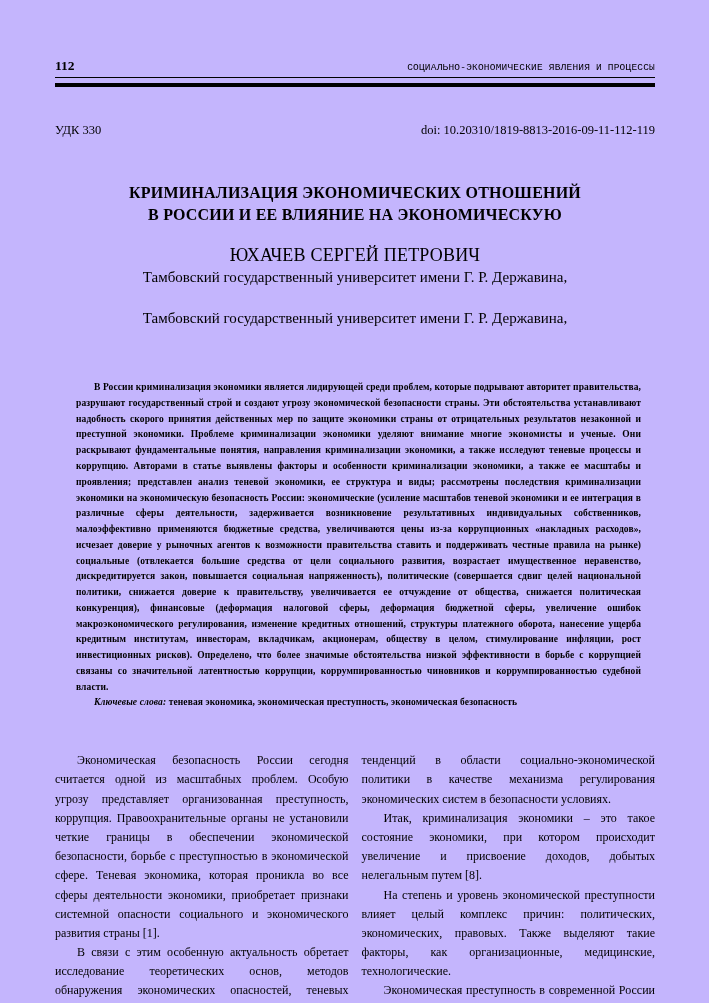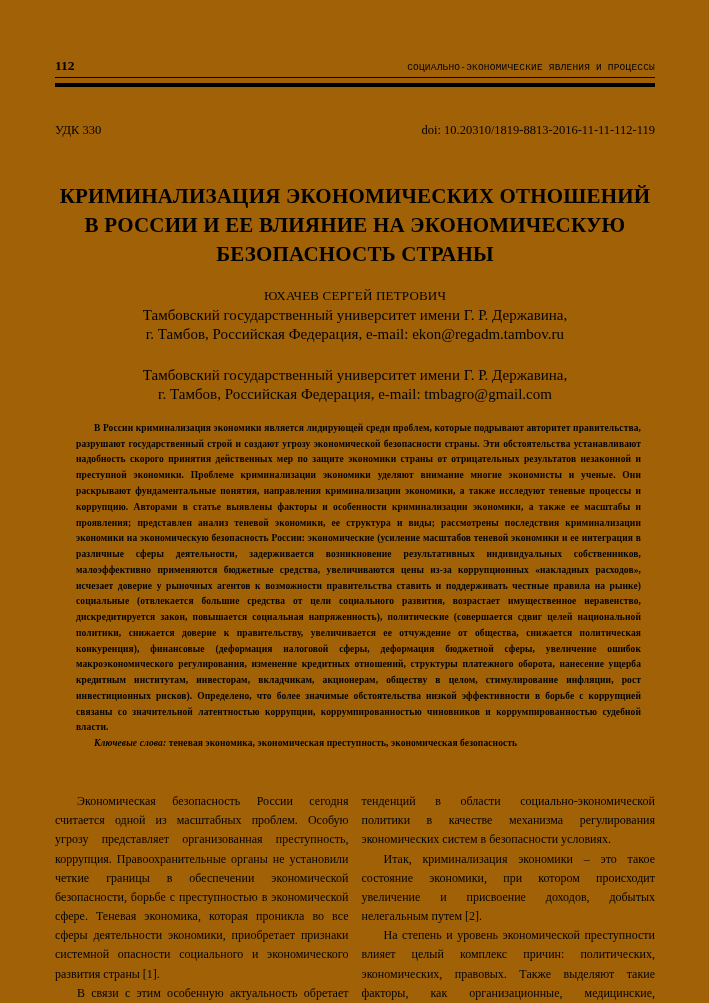--- a/index.html
+++ b/index.html
@@ -1,19 +1,19 @@
 <!DOCTYPE html>
 <html><head>
 <meta charset="utf-8">
 <style>
   * { margin: 0; padding: 0; box-sizing: border-box; }
   html, body { background: #e8e8e8; }
   .page {
     width: 709px; height: 1003px;
-    background: #a16207;
+    background: #c4b5fd;
     color: #000000;
     font-family: "Liberation Serif", "DejaVu Serif", serif;
     padding: 58px 54px 26px 55px;
     display: flex; flex-direction: column;
     margin: 0 auto;
     overflow: hidden;
   }
   .header-row {
     display: flex; justify-content: space-between; align-items: flex-end;
     border-bottom: 1.5px solid #000;
@@ -29,38 +29,38 @@
   }
   .meta-row {
     display: flex; justify-content: space-between;
     margin-top: 36px;
     font-size: 12.5px;
   }
   .title {
     margin-top: 44px;
     text-align: center;
     font-weight: bold;
-    font-size: 21px;
+    font-size: 16px;
     line-height: 1.38;
     letter-spacing: 0.2px;
   }
   .title span { display: block; }
   .author-block { margin-top: 19px; text-align: center; }
-  .author-name { font-size: 13px; letter-spacing: 0.2px; }
+  .author-name { font-size: 18px; letter-spacing: 0.2px; }
   .author-affil { font-size: 15px; line-height: 1.3; margin-top: 2px; }
   .author-affil span { display: block; }
   .abstract {
     margin: 16px 14px 0 21px;
     font-size: 9.5px;
     font-weight: bold;
     text-align: justify;
     line-height: 1.66;
     letter-spacing: 0.1px;
   }
-  .abstract .text { text-indent: 18px; }
+  .abstract .text { text-indent: 18px; margin-top: 36px; }
   .keywords { text-indent: 18px; }
   .keywords .label { font-style: italic; margin-top: 24px; }
   .body-cols {
     display: flex; gap: 13px;
     margin-top: 40px;
   }
   .col {
     flex: 1;
     font-size: 12px;
     line-height: 1.6;
@@ -75,55 +75,52 @@
 <div class="page">
 
   <div class="header-row">
     <span class="page-num">112</span>
     <span class="journal-ru">СОЦИАЛЬНО-ЭКОНОМИЧЕСКИЕ ЯВЛЕНИЯ И ПРОЦЕССЫ</span>
   </div>
   <div class="double-rule"></div>
 
   <div class="meta-row">
     <span>УДК 330</span>
-    <span>doi: 10.20310/1819-8813-2016-11-11-112-119</span>
+    <span>doi: 10.20310/1819-8813-2016-09-11-112-119</span>
   </div>
 
   <h1 class="title">
     <span>КРИМИНАЛИЗАЦИЯ ЭКОНОМИЧЕСКИХ ОТНОШЕНИЙ</span>
     <span>В РОССИИ И ЕЕ ВЛИЯНИЕ НА ЭКОНОМИЧЕСКУЮ</span>
-    <span>БЕЗОПАСНОСТЬ СТРАНЫ</span>
   </h1>
 
   <div class="author-block">
     <div class="author-name">ЮХАЧЕВ СЕРГЕЙ ПЕТРОВИЧ</div>
     <div class="author-affil">
       <span>Тамбовский государственный университет имени Г. Р. Державина,</span>
-      <span>г. Тамбов, Российская Федерация, e-mail: ekon@regadm.tambov.ru</span>
     </div>
   </div>
 
   <div class="author-block">
     <div class="author-affil">
       <span>Тамбовский государственный университет имени Г. Р. Державина,</span>
-      <span>г. Тамбов, Российская Федерация, e-mail: tmbagro@gmail.com</span>
     </div>
   </div>
 
   <div class="abstract">
     <p class="text">В России криминализация экономики является лидирующей среди проблем, которые подрывают авторитет правительства, разрушают государственный строй и создают угрозу экономической безопасности страны. Эти обстоятельства устанавливают надобность скорого принятия действенных мер по защите экономики страны от отрицательных результатов незаконной и преступной экономики. Проблеме криминализации экономики уделяют внимание многие экономисты и ученые. Они раскрывают фундаментальные понятия, направления криминализации экономики, а также исследуют теневые процессы и коррупцию. Авторами в статье выявлены факторы и особенности криминализации экономики, а также ее масштабы и проявления; представлен анализ теневой экономики, ее структура и виды; рассмотрены последствия криминализации экономики на экономическую безопасность России: экономические (усиление масштабов теневой экономики и ее интеграция в различные сферы деятельности, задерживается возникновение результативных индивидуальных собственников, малоэффективно применяются бюджетные средства, увеличиваются цены из-за коррупционных «накладных расходов», исчезает доверие у рыночных агентов к возможности правительства ставить и поддерживать честные правила на рынке) социальные (отвлекается большие средства от цели социального развития, возрастает имущественное неравенство, дискредитируется закон, повышается социальная напряженность), политические (совершается сдвиг целей национальной политики, снижается доверие к правительству, увеличивается ее отчуждение от общества, снижается политическая конкуренция), финансовые (деформация налоговой сферы, деформация бюджетной сферы, увеличение ошибок макроэкономического регулирования, изменение кредитных отношений, структуры платежного оборота, нанесение ущерба кредитным институтам, инвесторам, вкладчикам, акционерам, обществу в целом, стимулирование инфляции, рост инвестиционных рисков). Определено, что более значимые обстоятельства низкой эффективности в борьбе с коррупцией связаны со значительной латентностью коррупции, коррумпированностью чиновников и коррумпированностью судебной власти.</p>
     <p class="keywords"><span class="label">Ключевые слова:</span><span> теневая экономика, экономическая преступность, экономическая безопасность</span></p>
   </div>
 
   <div class="body-cols">
     <div class="col">
       <p>Экономическая безопасность России сегодня считается одной из масштабных проблем. Особую угрозу представляет организованная преступность, коррупция. Правоохранительные органы не установили четкие границы в обеспечении экономической безопасности, борьбе с преступностью в экономической сфере. Теневая экономика, которая проникла во все сферы деятельности экономики, приобретает признаки системной опасности социального и экономического развития страны [1].</p>
       <p>В связи с этим особенную актуальность обретает исследование теоретических основ, методов обнаружения экономических опасностей, теневых процессов в экономической сфере, объяснение</p>
     </div>
     <div class="col">
       <p class="no-indent">тенденций в области социально-экономической политики в качестве механизма регулирования экономических систем в безопасности условиях.</p>
-      <p>Итак, криминализация экономики – это такое состояние экономики, при котором происходит увеличение и присвоение доходов, добытых нелегальным путем [2].</p>
+      <p>Итак, криминализация экономики – это такое состояние экономики, при котором происходит увеличение и присвоение доходов, добытых нелегальным путем [8].</p>
       <p>На степень и уровень экономической преступности влияет целый комплекс причин: политических, экономических, правовых. Также выделяют такие факторы, как организационные, медицинские, технологические.</p>
       <p>Экономическая преступность в современной России имеет определенные особенности и на-</p>
     </div>
   </div>
 
 </div>
 
 </body></html>

